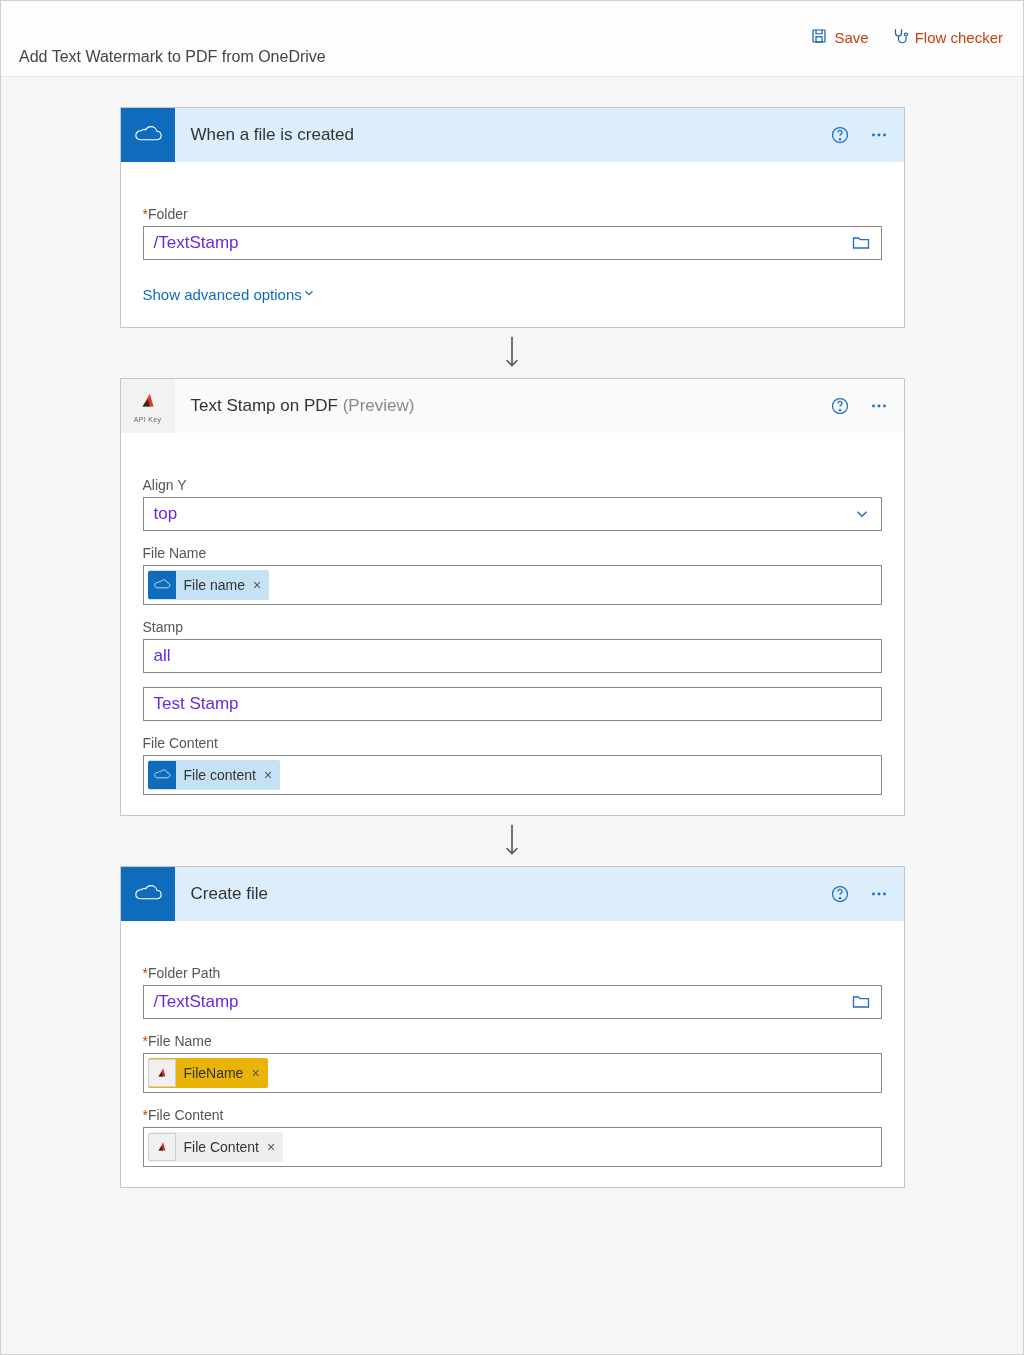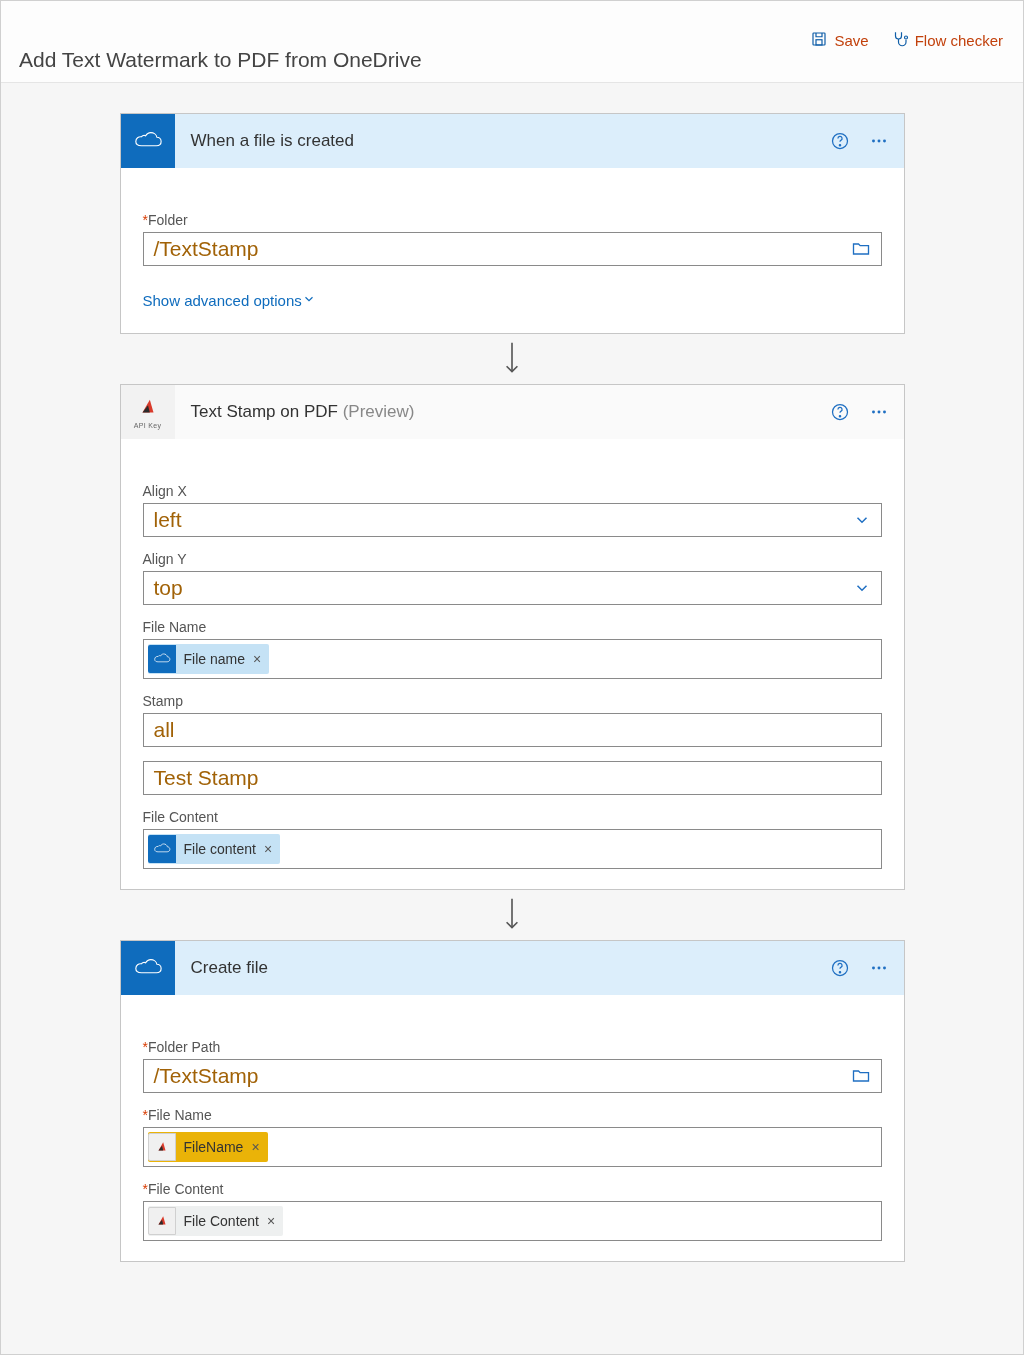--- a/index.html
+++ b/index.html
@@ -18,21 +18,21 @@
   }
   .topbar {
     display: flex;
     align-items: center;
     justify-content: space-between;
     padding: 8px 20px 10px 18px;
     background: #fdfdfd;
     border-bottom: 1px solid #e5e5e5;
   }
   .topbar-title {
-    font-size: 21px;
+    font-size: 16px;
     color: #444;
     font-weight: 400;
     margin-top: 39px;
   }
   .topbar-actions {
     display: flex;
     gap: 22px;
     align-items: center;
   }
   .topbar-action {
@@ -90,21 +90,21 @@
   .field-label .req { color: #d83b01; }
   .input-wrap {
     border: 1px solid #8a8a8a;
     display: flex;
     align-items: center;
     min-height: 34px;
     padding: 2px 6px 2px 10px;
     background: #fff;
   }
   .input-wrap.tall { padding: 4px 6px 4px 4px; }
-  .input-text { flex: 1; font-size: 21px; color: #a16207; }
+  .input-text { flex: 1; font-size: 17px; color: #6d28d9; }
   .input-suffix { color: #1f6fc2; display: flex; padding-right: 4px; }
   .input-suffix svg { width: 20px; height: 20px; }
   .chevron svg { width: 18px; height: 18px; }
   .token {
     display: inline-flex;
     align-items: center;
     background: #c5e2f5;
     border-radius: 2px;
     height: 30px;
     font-size: 14px;
@@ -254,31 +254,20 @@
             <svg width="22" height="22" viewBox="0 0 24 24" fill="#1f6fc2">
                 <circle cx="6" cy="12" r="1.6"></circle>
                 <circle cx="12" cy="12" r="1.6"></circle>
                 <circle cx="18" cy="12" r="1.6"></circle>
               </svg>
           </span>
         </div>
       </div>
       <div class="card-body">
         <div class="field">
-          <div class="field-label">Align X</div>
-          <div class="input-wrap">
-            <span class="input-text">left</span>
-            <span class="input-suffix chevron">
-              <svg viewBox="0 0 24 24" fill="none" stroke="#1f6fc2" stroke-width="2">
-                  <path d="M6 9l6 6 6-6"></path>
-                </svg>
-            </span>
-          </div>
-        </div>
-        <div class="field">
           <div class="field-label">Align Y</div>
           <div class="input-wrap">
             <span class="input-text">top</span>
             <span class="input-suffix chevron">
               <svg viewBox="0 0 24 24" fill="none" stroke="#1f6fc2" stroke-width="2">
                   <path d="M6 9l6 6 6-6"></path>
                 </svg>
             </span>
           </div>
         </div>

